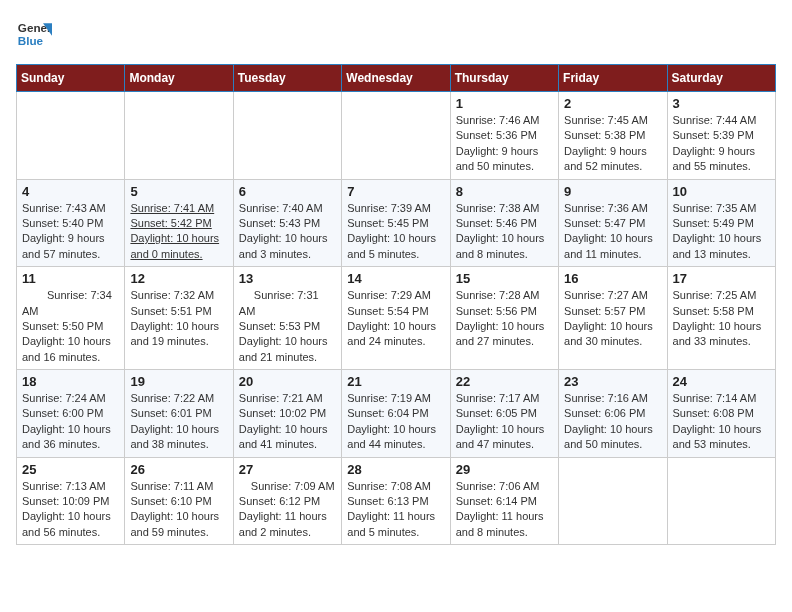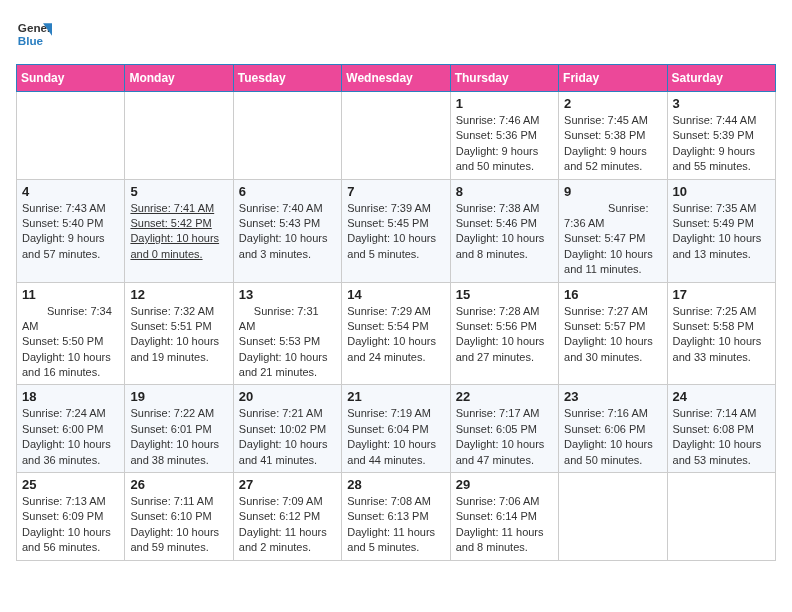--- a/index.html
+++ b/index.html
@@ -37,21 +37,21 @@
       font-size: 16px;
       font-weight: normal;
       color: #555;
     }
     table {
       width: 100%;
       border-collapse: collapse;
       font-size: 11px;
     }
     thead tr th {
-      background: #ec4899;
+      background: #7f1d1d;
       color: #fff;
       padding: 6px 4px;
       text-align: left;
       font-size: 12px;
       font-weight: bold;
       border: 1px solid #2b7fc1;
     }
     tbody tr td {
       border: 1px solid #ccc;
       vertical-align: top;
@@ -135,21 +135,21 @@
 Daylight: 10 hours and 0 minutes.</span></td>
         <td><span class="day-number">6</span><span class="day-info" style="white-space: pre-line;">Sunrise: 7:40 AM
 Sunset: 5:43 PM
 Daylight: 10 hours and 3 minutes.</span></td>
         <td><span class="day-number">7</span><span class="day-info" style="white-space: pre-line;">Sunrise: 7:39 AM
 Sunset: 5:45 PM
 Daylight: 10 hours and 5 minutes.</span></td>
         <td><span class="day-number">8</span><span class="day-info" style="white-space: pre-line;">Sunrise: 7:38 AM
 Sunset: 5:46 PM
 Daylight: 10 hours and 8 minutes.</span></td>
-        <td><span class="day-number">9</span><span class="day-info" style="white-space: pre-line; margin-left: 44px;">Sunrise: 7:36 AM
+        <td><span class="day-number">9</span><span class="day-info" style="white-space: pre-line;">Sunrise: 7:36 AM
 Sunset: 5:47 PM
 Daylight: 10 hours and 11 minutes.</span></td>
         <td><span class="day-number">10</span><span class="day-info" style="white-space: pre-line;">Sunrise: 7:35 AM
 Sunset: 5:49 PM
 Daylight: 10 hours and 13 minutes.</span></td>
       </tr>
       <tr>
         <td><span class="day-number">11</span><span class="day-info" style="white-space: pre-line; margin-left: 25px;">Sunrise: 7:34 AM
 Sunset: 5:50 PM
 Daylight: 10 hours and 16 minutes.</span></td>
@@ -190,26 +190,26 @@
 Daylight: 10 hours and 47 minutes.</span></td>
         <td><span class="day-number">23</span><span class="day-info" style="white-space: pre-line;">Sunrise: 7:16 AM
 Sunset: 6:06 PM
 Daylight: 10 hours and 50 minutes.</span></td>
         <td><span class="day-number">24</span><span class="day-info" style="white-space: pre-line;">Sunrise: 7:14 AM
 Sunset: 6:08 PM
 Daylight: 10 hours and 53 minutes.</span></td>
       </tr>
       <tr>
         <td><span class="day-number">25</span><span class="day-info" style="white-space: pre-line;">Sunrise: 7:13 AM
-Sunset: 6:09 PM
+Sunset: 10:09 PM
 Daylight: 10 hours and 56 minutes.</span></td>
         <td><span class="day-number">26</span><span class="day-info" style="white-space: pre-line;">Sunrise: 7:11 AM
 Sunset: 6:10 PM
 Daylight: 10 hours and 59 minutes.</span></td>
-        <td><span class="day-number">27</span><span class="day-info" style="white-space: pre-line;">Sunrise: 7:09 AM
+        <td><span class="day-number">27</span><span class="day-info" style="white-space: pre-line; margin-left: 12px;">Sunrise: 7:09 AM
 Sunset: 6:12 PM
 Daylight: 11 hours and 2 minutes.</span></td>
         <td><span class="day-number">28</span><span class="day-info" style="white-space: pre-line;">Sunrise: 7:08 AM
 Sunset: 6:13 PM
 Daylight: 11 hours and 5 minutes.</span></td>
         <td><span class="day-number">29</span><span class="day-info" style="white-space: pre-line;">Sunrise: 7:06 AM
 Sunset: 6:14 PM
 Daylight: 11 hours and 8 minutes.</span></td>
         <td class="empty"></td>
         <td class="empty"></td>

